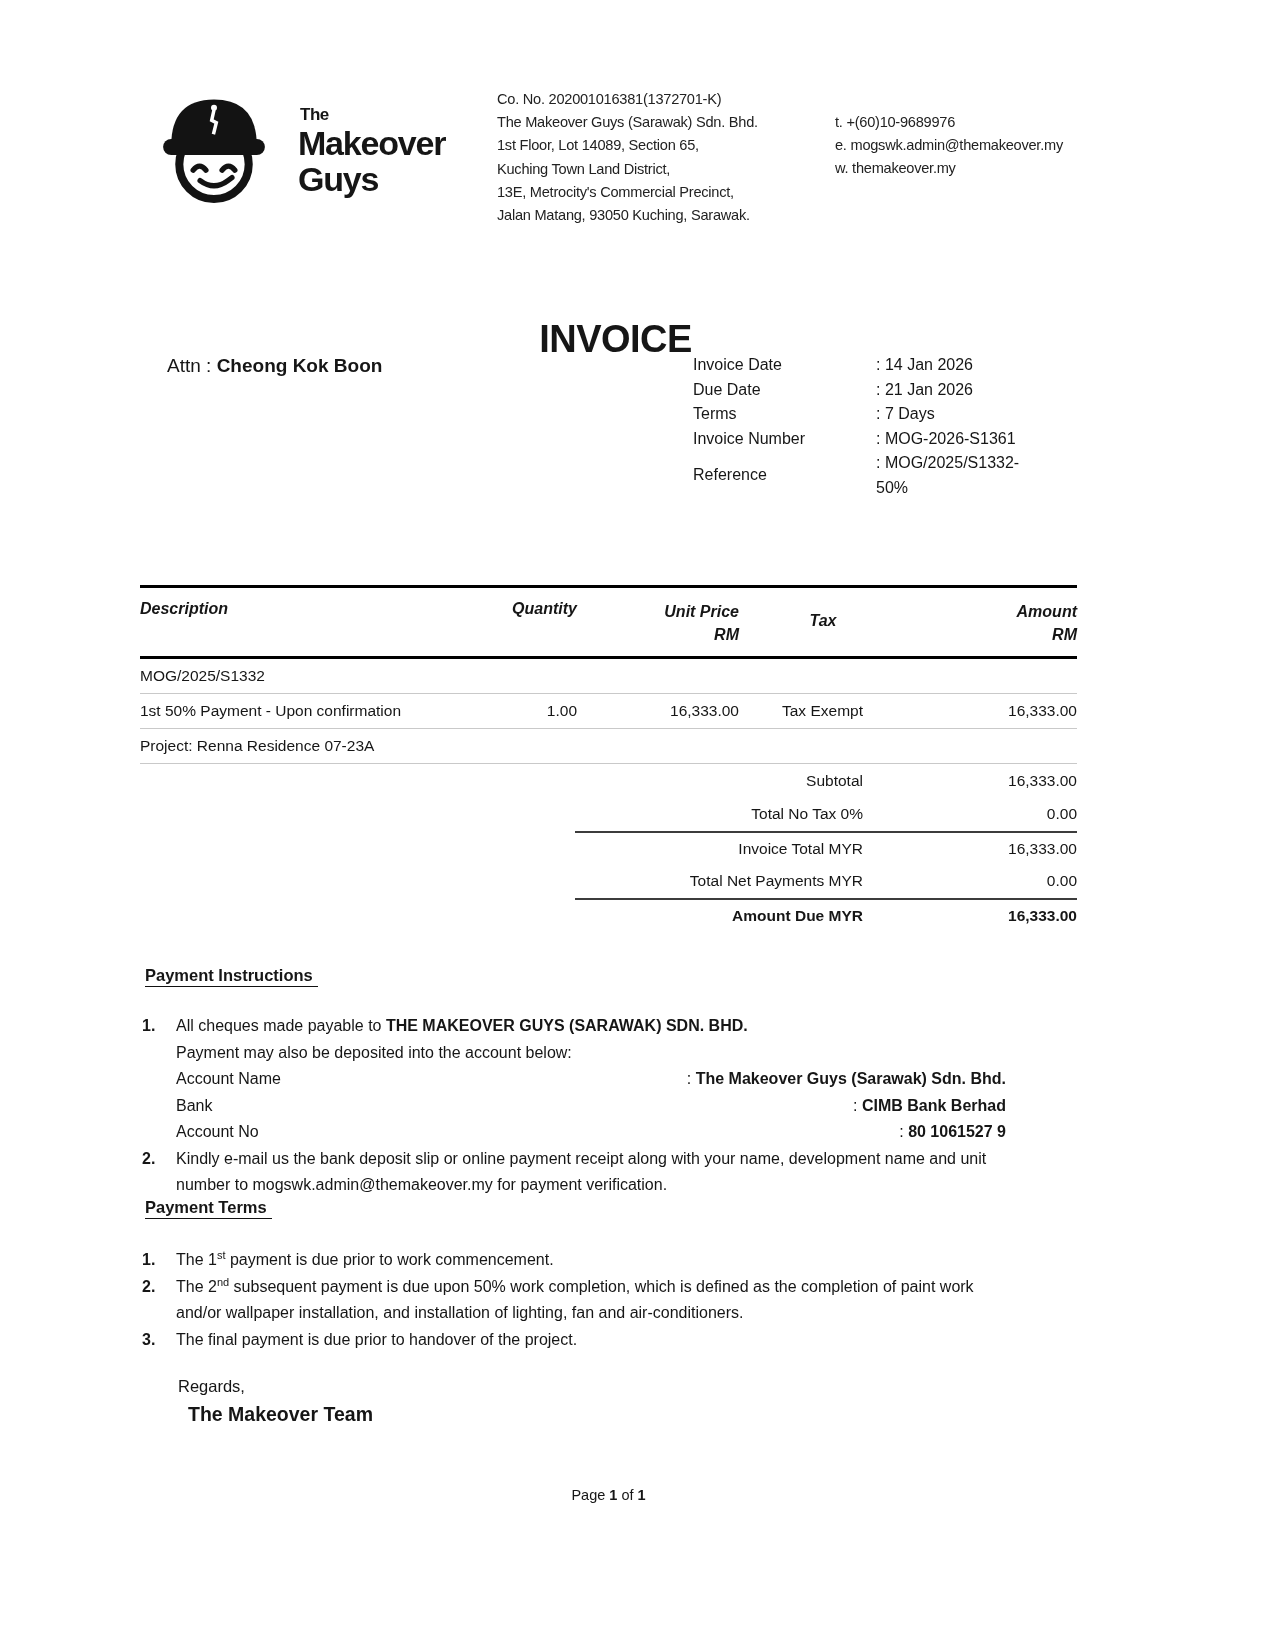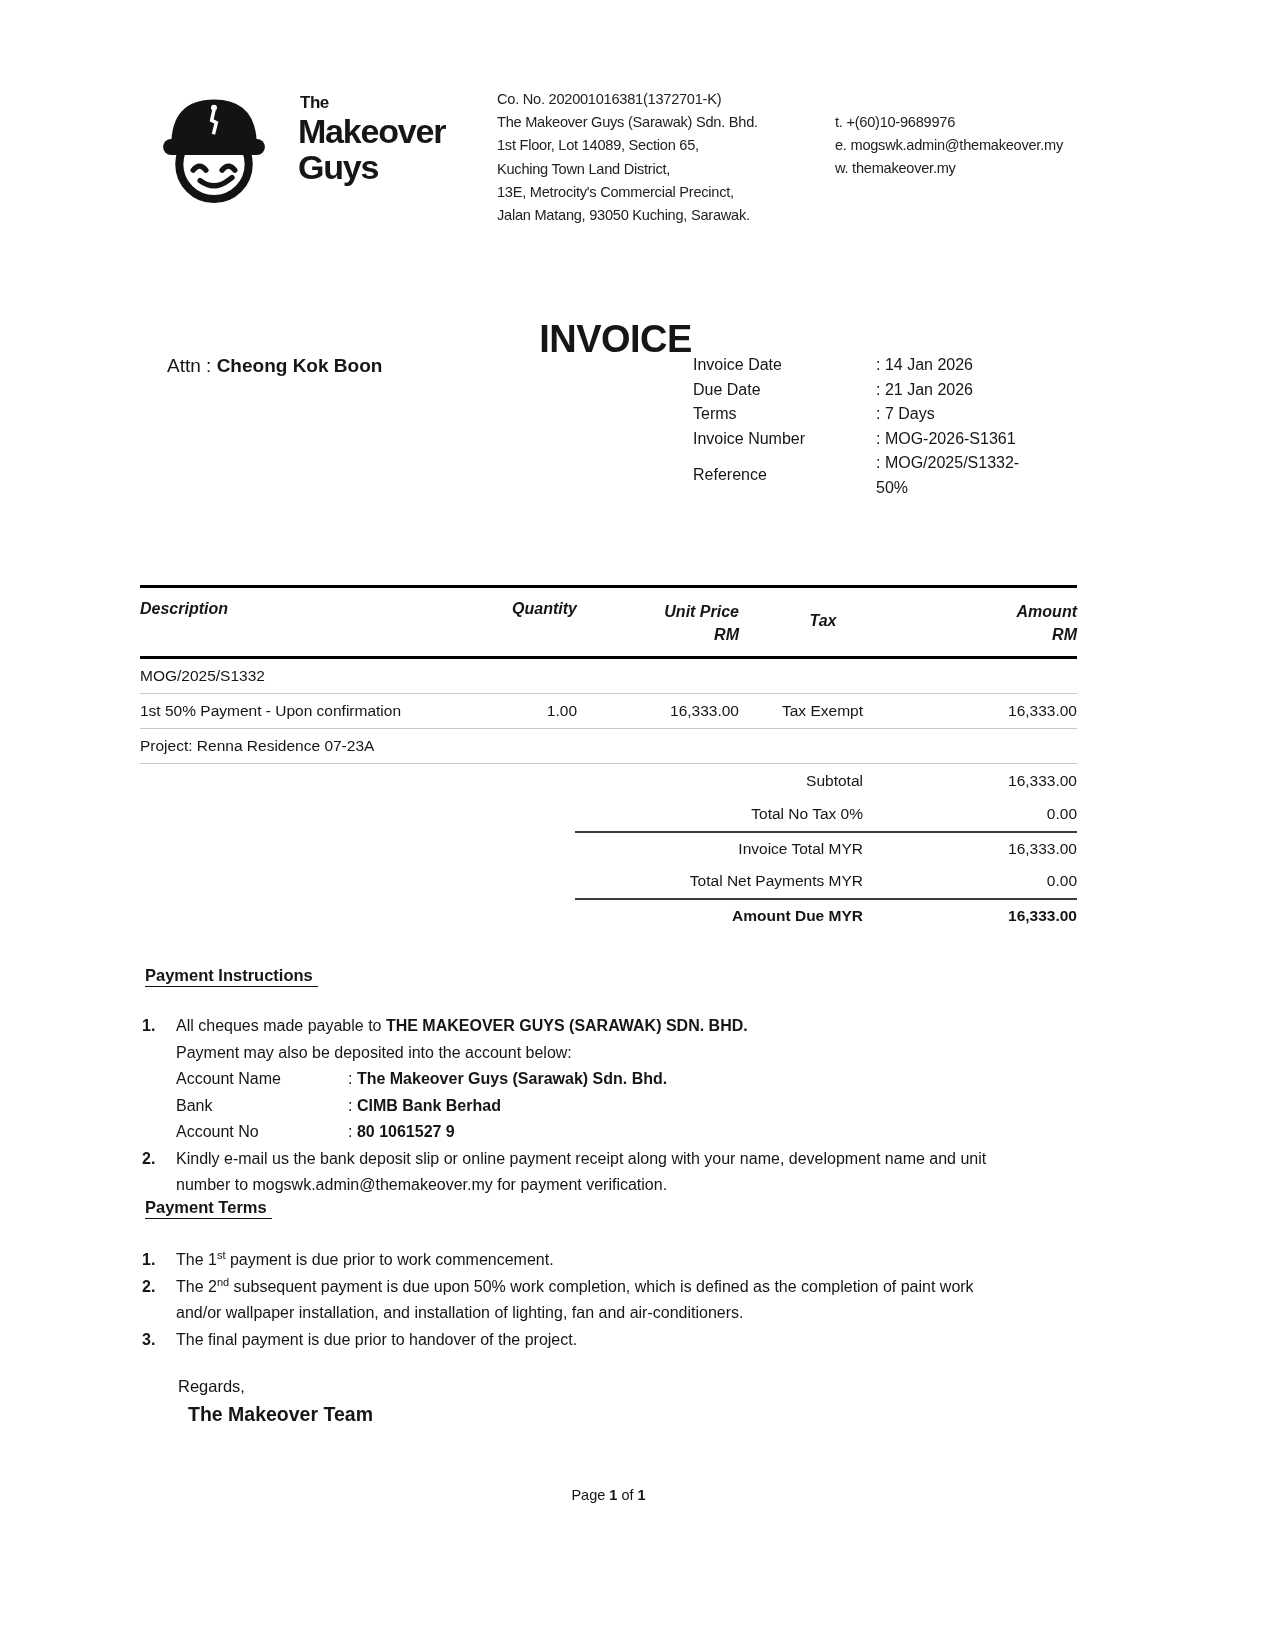--- a/index.html
+++ b/index.html
@@ -9,21 +9,21 @@
     font-family: "Liberation Sans", sans-serif;
     color: #161616;
     position: relative;
   }
   .page { position: absolute; inset: 0; background: #fff; }
 
   
   .header { position: absolute; top: 88px; left: 150px; right: 110px; display: flex; }
   .logo-block { width: 347px; display: flex; gap: 20px; align-items: flex-start; }
   .logo-icon { flex: 0 0 auto; }
-  .wordmark { padding-top: 6px; line-height: 1; letter-spacing: -0.5px; }
+  .wordmark { padding-top: 6px; line-height: 1; letter-spacing: -0.5px; margin-top: 12px; }
   .wordmark .wm-the { font-size: 17px; font-weight: bold; margin-left: 2px; margin-bottom: 2px; }
   .wordmark .wm-big { font-size: 34px; font-weight: bold; letter-spacing: -1.2px; line-height: 36px; }
   .company-block { width: 338px; font-size: 14.6px; line-height: 23.2px; color: #222; letter-spacing: -0.25px; }
   .contact-block { padding-top: 23px; font-size: 14.6px; line-height: 23.2px; color: #222; letter-spacing: -0.25px; }
 
   
   .invoice-title { position: absolute; top: 300px; left: 147px; width: 937px; text-align: center; font-size: 38px; font-weight: bold; letter-spacing: -0.5px; margin-top: 18px; }
   .attn-line { position: absolute; top: 355px; left: 167px; font-size: 19px; }
   .attn-line b { font-weight: bold; }
   .meta-block { position: absolute; top: 353px; left: 693px; width: 384px; font-size: 16px; line-height: 24.5px; }
@@ -55,23 +55,23 @@
 
   
   .section { position: absolute; left: 140px; width: 960px; font-size: 16px; }
   .sec-instructions { top: 966px; }
   .sec-terms { top: 1198px; }
   .sec-heading { display: inline-block; font-weight: bold; font-size: 16.5px; margin-left: 5px; border-bottom: 1.8px solid #111; padding-bottom: 1px; padding-right: 5px; }
   .list { margin-top: 26px; }
   .li { display: flex; line-height: 26.5px; }
   .li-num { width: 36px; flex: 0 0 auto; font-weight: bold; padding-left: 2px; }
   .li-body { width: 830px; }
-  .acct-row { display: flex; gap: 24px; }
+  .acct-row { display: flex; }
   .acct-label { width: 148px; flex: 0 0 auto; }
-  .acct-value { flex: 1; }
+  .acct-value { flex: 1; text-align: right; }
   .b { font-weight: bold; }
   sup { font-size: 11px; vertical-align: super; line-height: 0; }
   .terms-list { margin-top: 28px; }
 
   
   .regards { position: absolute; top: 1377px; left: 178px; font-size: 16.5px; }
   .team { position: absolute; top: 1403px; left: 188px; font-size: 19.5px; font-weight: bold; }
   .page-line { position: absolute; top: 1487px; left: 140px; width: 937px; text-align: center; font-size: 14.5px; }
   .page-line b { font-weight: bold; }
 </style>

